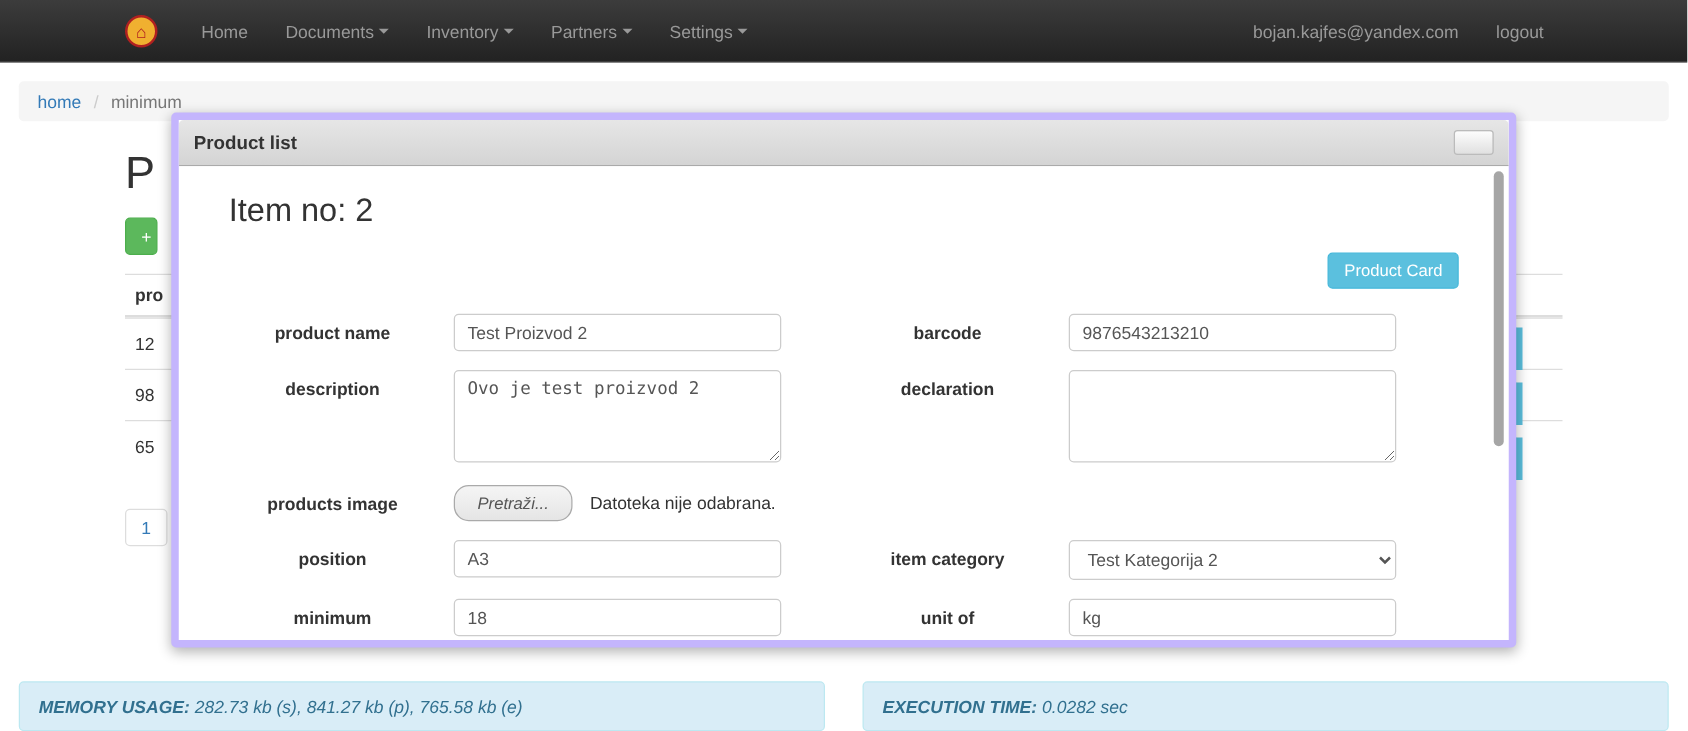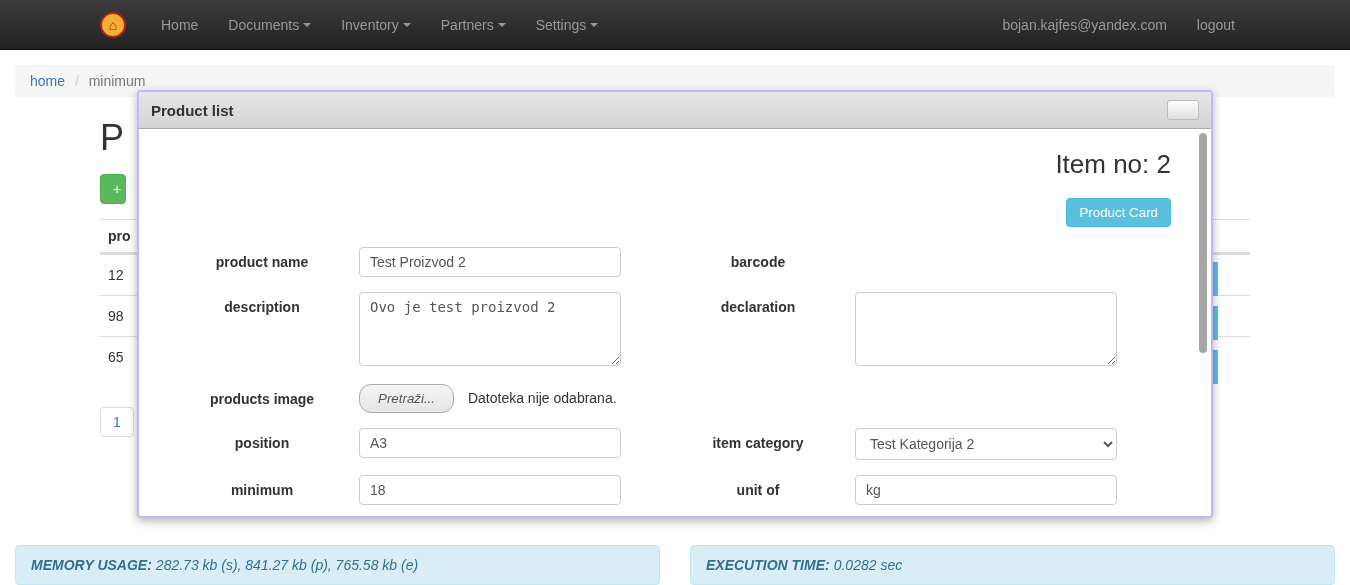--- a/index.html
+++ b/index.html
@@ -83,21 +83,21 @@
   }
   .panel-info strong { font-weight:bold; margin-right:4px; }
 
   
   .modal {
     position: absolute;
     top: 90px;
     left: 137px;
     width: 1076px;
     height: 428px;
-    border: 2px solid #c4b5fd;
+    border: 6px solid #c4b5fd;
     border-radius: 4px;
     background: #fff;
     box-shadow: 0 3px 10px rgba(0,0,0,0.3);
     display:flex;
     flex-direction:column;
   }
   .modal-title {
     background: linear-gradient(to bottom, #e6e6e6, #d4d4d4);
     border-bottom:1px solid #aaa;
     padding: 8px 12px;
@@ -129,21 +129,21 @@
   .modal-scroll-thumb {
     background: rgba(0,0,0,0.35);
     border-radius:4px;
     width:8px;
     height:220px;
     position:absolute;
     top:0;
   }
 
   .item-heading {
-    text-align:right;
+    text-align:left;
     font-size:26px;
     font-weight:400;
     margin-bottom:18px;
   }
   .product-card-btn {
     float:right;
     background:#5bc0de;
     border:1px solid #46b8da;
     color:#fff;
     padding:6px 12px;
@@ -272,20 +272,21 @@
 
     <div class="form">
 
       <div class="form-row">
         <div class="form-col">
           <label>product name</label>
           <div class="ctrl"><input type="text" value="Test Proizvod 2" style=""></div>
         </div>
         <div class="form-col">
           <label>barcode</label>
+          <div class="ctrl"><input type="text" value="9876543213210" style=""></div>
         </div>
       </div>
 
       <div class="form-row">
         <div class="form-col">
           <label>description</label>
           <div class="ctrl"><textarea style="">Ovo je test proizvod 2</textarea></div>
         </div>
         <div class="form-col">
           <label>declaration</label>

